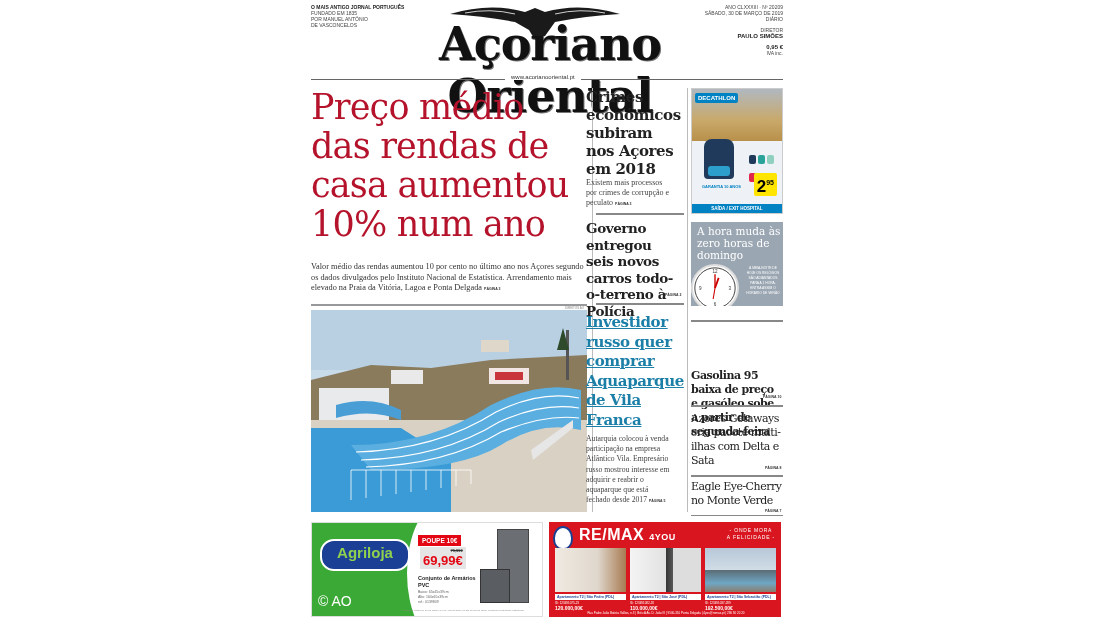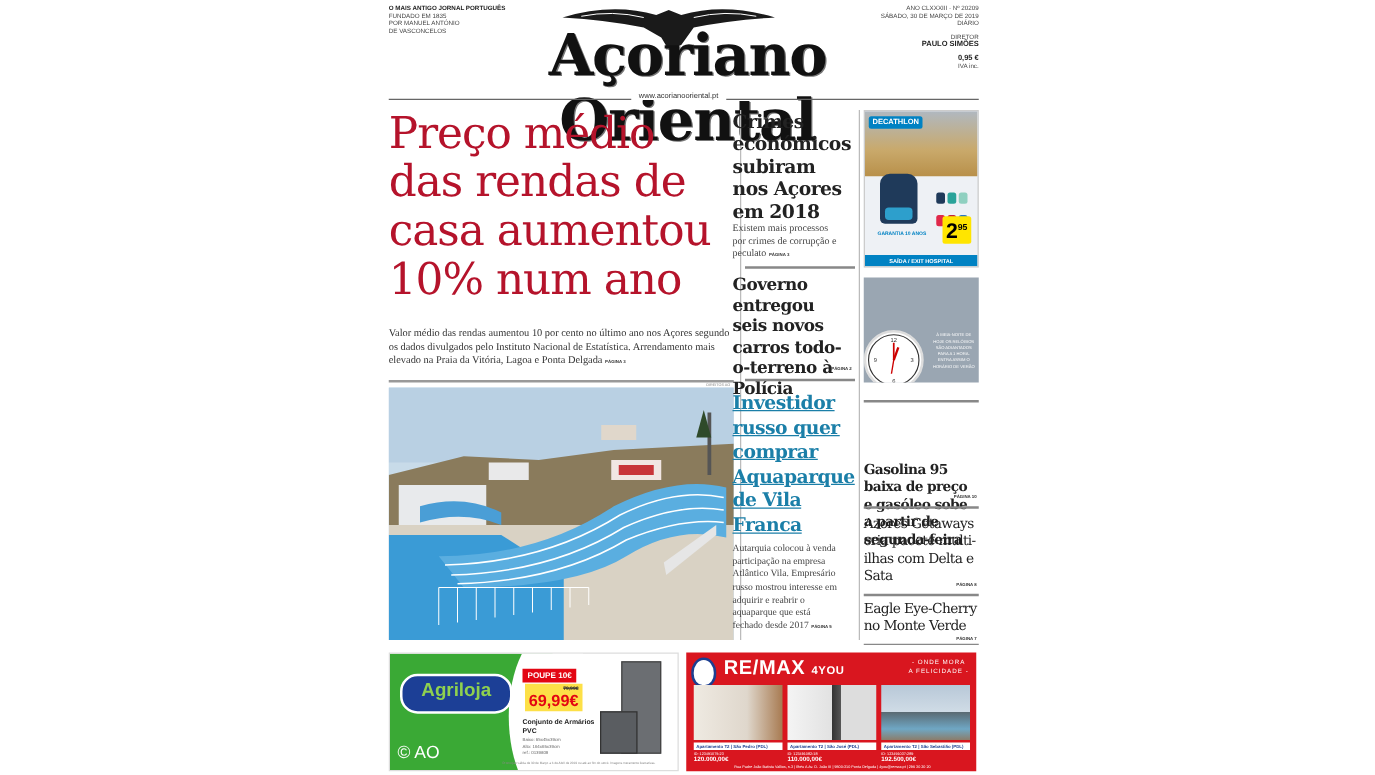--- a/index.html
+++ b/index.html
@@ -69,21 +69,21 @@
   .story6-head { top: 480px; font-size: 11px; line-height: 14px; font-weight: normal; }
 
   
   .ad-agri { position: absolute; left: 6px; top: 522px; width: 232px; height: 95px; background: #fff; border: 1px solid #ddd; overflow: hidden; }
   .agri-green { position: absolute; left: 0; top: 0; width: 130px; height: 100%; background: #3aa935; }
   .agri-swoosh { position: absolute; left: 95px; top: -20px; width: 70px; height: 140px; background: #fff; border-radius: 50%; }
   .agri-logo { position: absolute; left: 8px; top: 16px; width: 90px; height: 32px; background: #1c3f96; border-radius: 14px; border: 2px solid #fff;
     color: #8fd14f; font-weight: bold; font-size: 15px; line-height: 24px; text-align: center; }
   .agri-copy { position: absolute; left: 6px; top: 70px; color: #fff; font-size: 14px; }
   .agri-poupe { position: absolute; left: 106px; top: 12px; background: #e30613; color: #fff; font-weight: bold; font-size: 6.5px; padding: 2px 4px; }
-  .agri-price { position: absolute; left: 108px; top: 24px; background: #fde047; color: #e30613; font-weight: bold; font-size: 13px; padding: 1px 3px; }
+  .agri-price { position: absolute; left: 108px; top: 24px; background: #e5e5e5; color: #e30613; font-weight: bold; font-size: 13px; padding: 1px 3px; }
   .agri-price .old { display: block; font-size: 4px; color: #333; text-decoration: line-through; text-align: right; }
   .agri-prod { position: absolute; left: 106px; top: 52px; width: 70px; font-size: 5.5px; font-weight: bold; line-height: 6.5px; color: #222; }
   .agri-spec { position: absolute; left: 106px; top: 67px; width: 70px; font-size: 3.5px; line-height: 5px; color: #666; }
   .agri-fine { position: absolute; left: 90px; top: 86px; width: 140px; font-size: 2.5px; color: #888; }
   .cab-tall { position: absolute; left: 185px; top: 6px; width: 32px; height: 74px; background: #6b6e72; border: 1px solid #444; }
   .cab-short { position: absolute; left: 168px; top: 46px; width: 30px; height: 34px; background: #5a5d61; border: 1px solid #333; }
 
   .ad-remax { position: absolute; left: 244px; top: 522px; width: 232px; height: 95px; background: #d9161f; overflow: hidden; }
   .rm-balloon { position: absolute; left: 4px; top: 4px; width: 20px; height: 24px; border-radius: 50% 50% 45% 45%; background: #fff; border: 2px solid #1d3f91; }
   .rm-logo { position: absolute; left: 30px; top: 4px; color: #fff; font-weight: bold; font-size: 16px; letter-spacing: 0.5px; }
@@ -202,20 +202,21 @@
     <div class="dec-swatches">
       <span style="background:#1f3a5a"></span><span style="background:#2aa39a"></span><span style="background:#8fd0c0"></span>
       <span style="background:#e0284a"></span><span style="background:#c0263a"></span><span style="background:#2a78c0"></span>
     </div>
     <div class="dec-garantia">GARANTIA 10 ANOS</div>
     <div class="dec-price"><span>2</span><sup>95</sup></div>
     <div class="dec-bar">SAÍDA / EXIT HOSPITAL</div>
   </div>
 
   <div class="right box-hora">
+    <div class="hora-head">A hora muda às zero horas de domingo</div>
     <div class="hora-text">À meia-noite de hoje os relógios são adiantados para a 1 hora. Entra assim o horário de verão</div>
     <svg class="clock" viewBox="0 0 48 48">
       <circle cx="24" cy="24" r="22" fill="#fff" stroke="#333" stroke-width="1"></circle>
       <g fill="#333" font-size="5" font-family="Liberation Sans, sans-serif" text-anchor="middle">
         <text x="24" y="8">12</text>
           <text x="40" y="26">3</text>
           <text x="24" y="44">6</text>
           <text x="8" y="26">9</text>
       </g>
       <line x1="24" y1="24" x2="24" y2="9" stroke="#c00" stroke-width="1.5"></line>

